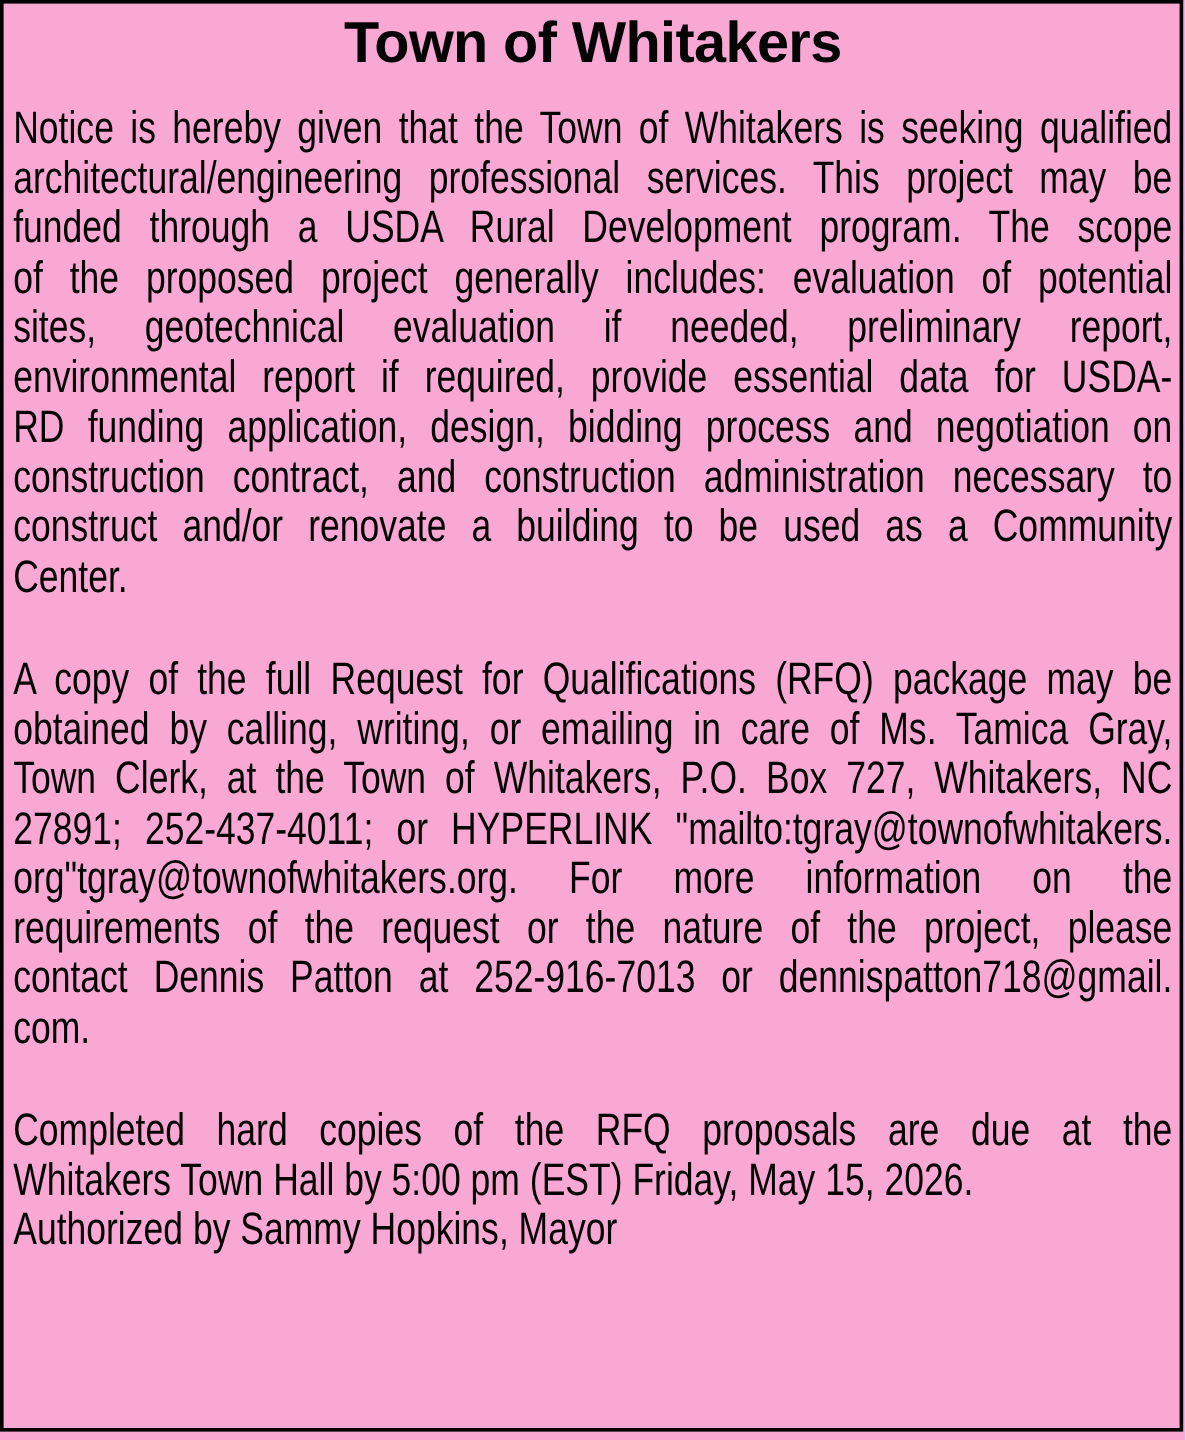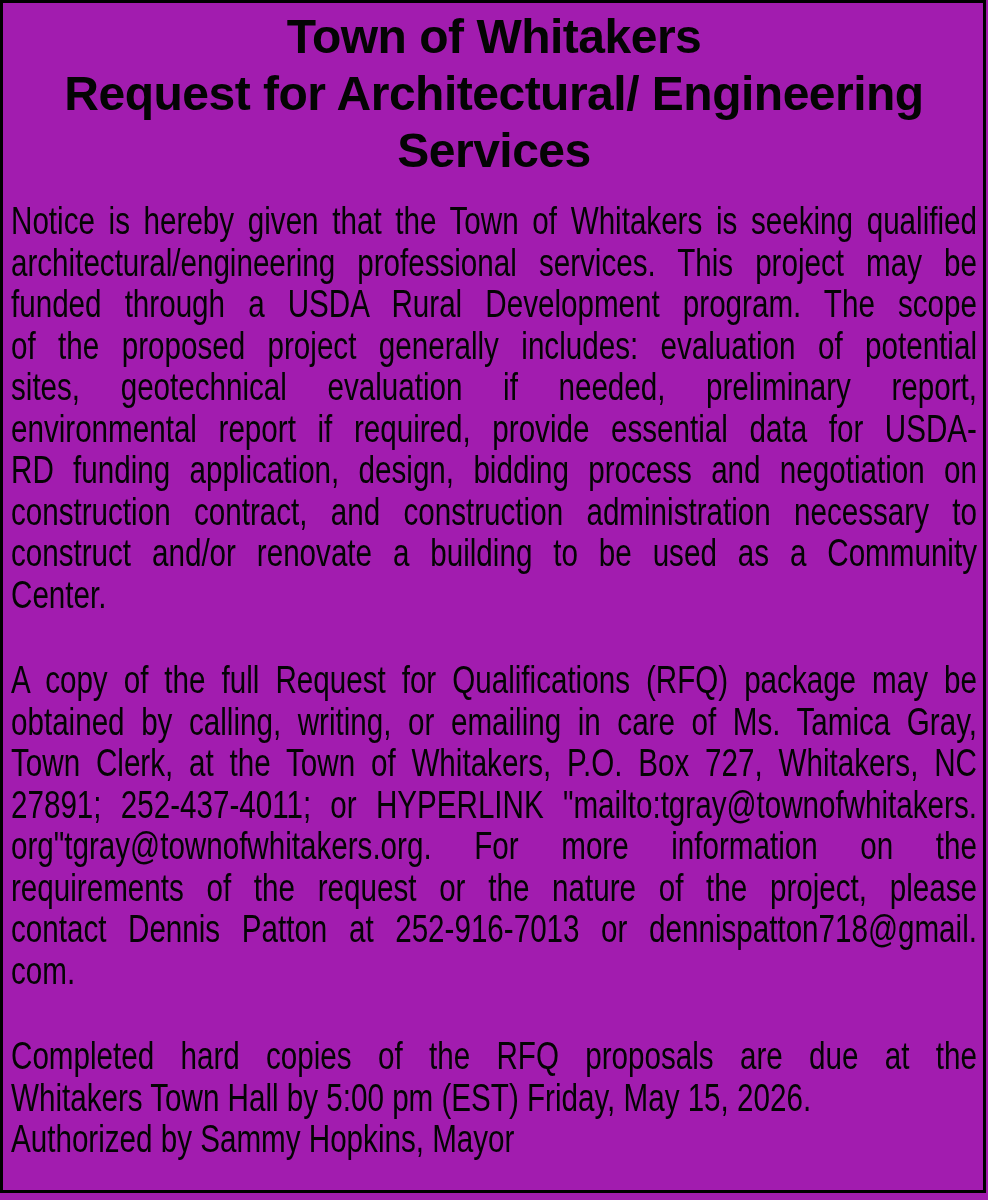--- a/index.html
+++ b/index.html
@@ -4,21 +4,21 @@
 <style>
   html, body {
     margin: 0;
     padding: 0;
     background: #ffffff;
   }
   .page {
     position: relative;
     width: 988px;
     height: 1200px;
-    background: #a21caf;
+    background: #f9a8d4;
     overflow: hidden;
     font-family: "Liberation Sans", sans-serif;
     color: #040404;
   }
   .frame {
     position: absolute;
     left: 0;
     top: 0;
     width: 980px;
     height: 1187px;
@@ -68,21 +68,20 @@
 </style>
 </head>
 <body>
 
 <div class="page">
   <div class="frame"></div>
   <div class="content">
 
     <h1 class="title">
       <span class="t-line">Town of Whitakers</span>
-      <span class="t-line">Request for Architectural/ Engineering Services</span>
     </h1>
 
     <div class="bodytext">
 
       <div class="para">
         <div class="ln j">Notice is hereby given that the Town of Whitakers is seeking qualified</div>
         <div class="ln j">architectural/engineering professional services. This project may be</div>
         <div class="ln j">funded through a USDA Rural Development program. The scope</div>
         <div class="ln j">of the proposed project generally includes: evaluation of potential</div>
         <div class="ln j">sites, geotechnical evaluation if needed, preliminary report,</div>

